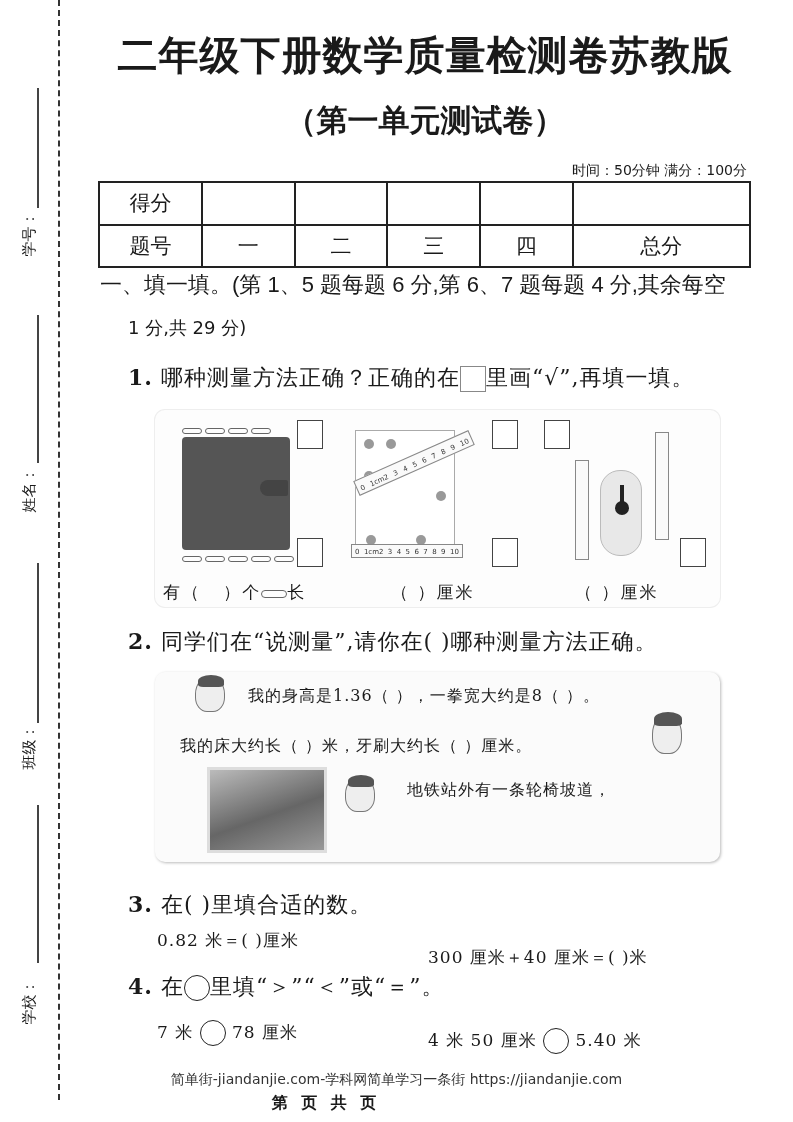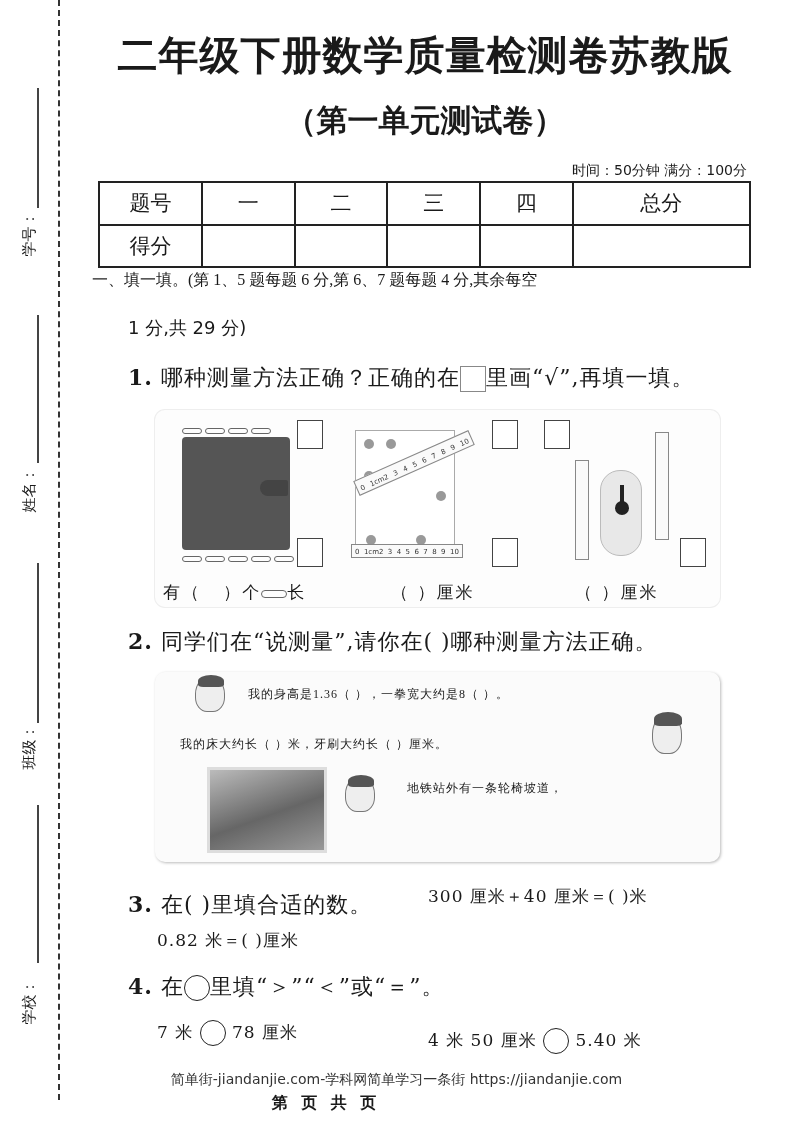--- a/index.html
+++ b/index.html
@@ -15,21 +15,21 @@
   .title { position: absolute; top: 28px; left: 0; width: 850px; text-align: center; font-family: "DejaVu Sans", sans-serif;
            font-size: 40px; font-weight: bold; letter-spacing: 1px; }
   .subtitle { position: absolute; top: 100px; left: 0; width: 850px; text-align: center; font-family: "DejaVu Sans", sans-serif;
               font-size: 31px; font-weight: bold; }
   .meta { position: absolute; top: 162px; right: 46px; font-family: "DejaVu Sans", sans-serif; font-size: 14px; }
 
   table.score { position: absolute; top: 181px; left: 98px; width: 653px; height: 87px; border-collapse: collapse; }
   table.score td { border: 2px solid #222; text-align: center; font-size: 21px; font-family: "DejaVu Sans", sans-serif; }
   table.score td.head { width: 103px; }
 
-  .section-head { position: absolute; left: 92px; top: 270px; font-family: Liberation Serif, serif; font-size: 16px; }
+  .section-head { position: absolute; left: 100px; top: 270px; font-family: Liberation Sans, sans-serif; font-size: 22px; }
   .section-head2 { position: absolute; left: 128px; top: 316px; font-family: "DejaVu Sans", sans-serif; font-size: 18px; }
 
   .q { position: absolute; left: 128px; font-size: 22px; letter-spacing: 1px; }
   .q b { font-family: "DejaVu Serif", serif; margin-right: 8px; }
   .inline-box { display: inline-block; width: 26px; height: 26px; border: 1px solid #888; vertical-align: middle; }
 
   
   .panel1 { position: absolute; left: 155px; top: 410px; width: 565px; height: 197px; border-radius: 10px; background: #fdfdfd;
             box-shadow: 0 0 0 1px #eee; }
   .check { position: absolute; width: 26px; height: 29px; border: 1.5px solid #444; background: #fff; }
@@ -43,21 +43,21 @@
            display: flex; justify-content: space-between; align-items: flex-end; padding: 0 3px 1px 3px; color: #333; }
   .eraser { position: absolute; left: 445px; top: 60px; width: 42px; height: 86px; background: #e8e8e8; border-radius: 20px; border: 1px solid #bbb; }
   .eraser-knob { position: absolute; left: 14px; top: 30px; width: 14px; height: 14px; background: #222; border-radius: 50%; }
   .eraser-stem { position: absolute; left: 19px; top: 14px; width: 4px; height: 20px; background: #222; }
   .p1-label { position: absolute; top: 171px; font-size: 17px; letter-spacing: 2px; }
   .mini-clip { display: inline-block; width: 26px; height: 8px; border: 1.5px solid #666; border-radius: 4px; vertical-align: middle; }
 
   
   .panel2 { position: absolute; left: 155px; top: 672px; width: 565px; height: 190px; border-radius: 10px; background: #fbfbfb;
             box-shadow: 1px 1px 3px #bbb; }
-  .p2-line { position: absolute; font-size: 12px; letter-spacing: 1px; font-family: Liberation Serif, serif; }
+  .p2-line { position: absolute; font-size: 16px; letter-spacing: 1px; }
   .kid { position: absolute; border-radius: 50% 50% 40% 40%; background: #eee; border: 1px solid #777; }
   .kid-hair { position: absolute; background: #555; border-radius: 50% 50% 20% 20%; }
   .photo { position: absolute; left: 52px; top: 95px; width: 120px; height: 86px; background: linear-gradient(160deg, #bbb, #666 55%, #999); border: 3px solid #ddd; }
 
   .q-line { position: absolute; font-size: 17px; letter-spacing: 1px; }
   .circle { display: inline-block; width: 26px; height: 26px; border: 1.5px solid #222; border-radius: 50%; vertical-align: middle; }
 
   .footer-link { position: absolute; top: 1071px; left: 0; width: 793px; text-align: center; font-family: "DejaVu Sans", sans-serif;
                  font-size: 14px; color: #333; }
   .footer-page { position: absolute; top: 1093px; left: 0; width: 652px; text-align: center; font-family: "DejaVu Sans", sans-serif;
@@ -80,34 +80,34 @@
 <div class="margin-line" style="top:805px;height:158px;"></div>
 <div class="margin-label" style="top:1000px;">学校：</div>
 
 <div class="title">二年级下册数学质量检测卷苏教版</div>
 <div class="subtitle">（第一单元测试卷）</div>
 <div class="meta">时间：50分钟  满分：100分</div>
 
 <table class="score">
   <tbody>
       <tr>
+    <td class="head">得分</td>
+    <td></td>
+    <td></td>
+    <td></td>
+    <td></td>
+    <td></td>
+  </tr>
+  <tr>
     <td class="head">题号</td>
     <td>一</td>
     <td>二</td>
     <td>三</td>
     <td>四</td>
     <td>总分</td>
-  </tr>
-  <tr>
-    <td class="head">得分</td>
-    <td></td>
-    <td></td>
-    <td></td>
-    <td></td>
-    <td></td>
   </tr>
 </tbody>
   </table>
 
 <div class="section-head">一、填一填。(第 1、5 题每题 6 分,第 6、7 题每题 4 分,其余每空</div>
 <div class="section-head2">1 分,共 29 分)</div>
 
 <div class="q" style="top:363px;">
   <b>1.</b><span>哪种测量方法正确？正确的在</span><span class="inline-box"></span><span>里画“√”,再填一填。</span>
 </div>
@@ -200,21 +200,21 @@
   <div class="kid" style="left:190px;top:104px;width:30px;height:36px;">
     <div class="kid-hair" style="left:2px;top:-2px;width:26px;height:12px;"></div>
   </div>
   <div class="p2-line" style="left:252px;top:108px;">地铁站外有一条轮椅坡道，</div>
 </div>
 
 <div class="q" style="top:890px;">
   <b>3.</b><span>在(      )里填合适的数。</span>
 </div>
 <div class="q-line" style="left:157px;top:929px;">0.82 米＝(        )厘米</div>
-<div class="q-line" style="left:428px;top:885px;">300 厘米＋40 厘米＝(        )米</div>
+<div class="q-line" style="left:428px;top:946px;">300 厘米＋40 厘米＝(        )米</div>
 
 <div class="q" style="top:972px;">
   <b>4.</b><span>在</span><span class="circle"></span><span>里填“＞”“＜”或“＝”。</span>
 </div>
 <div class="q-line" style="left:157px;top:1020px;">
   <span>7 米</span>
   <span class="circle"></span>
   <span>78 厘米</span>
 </div>
 <div class="q-line" style="left:428px;top:1028px;">

